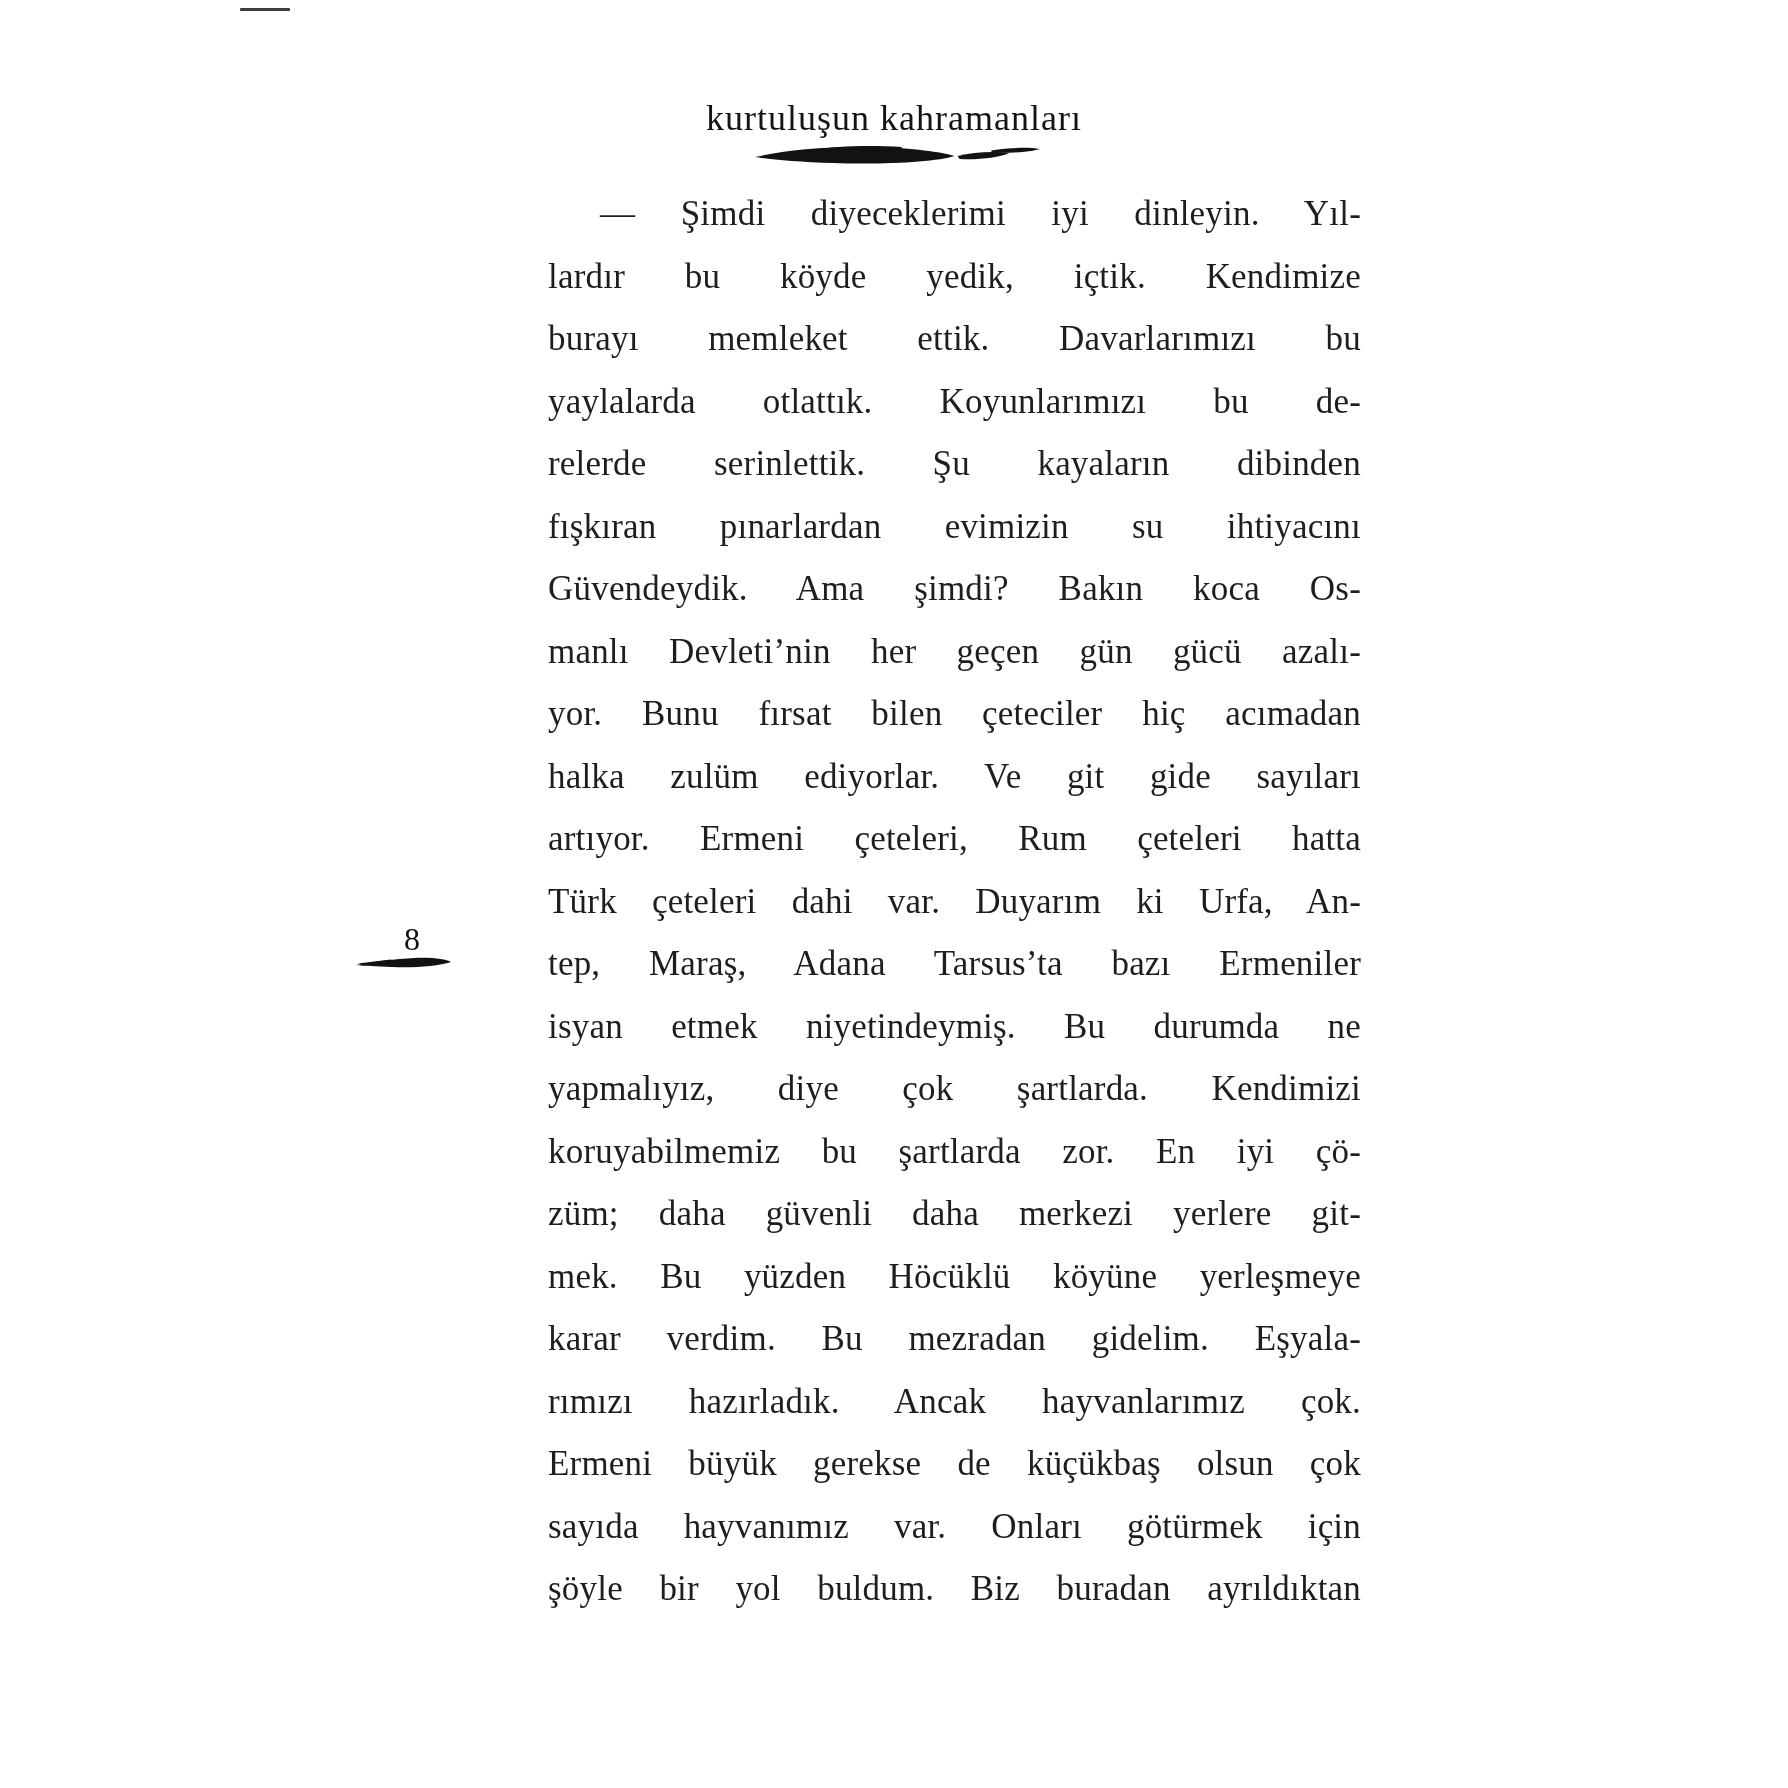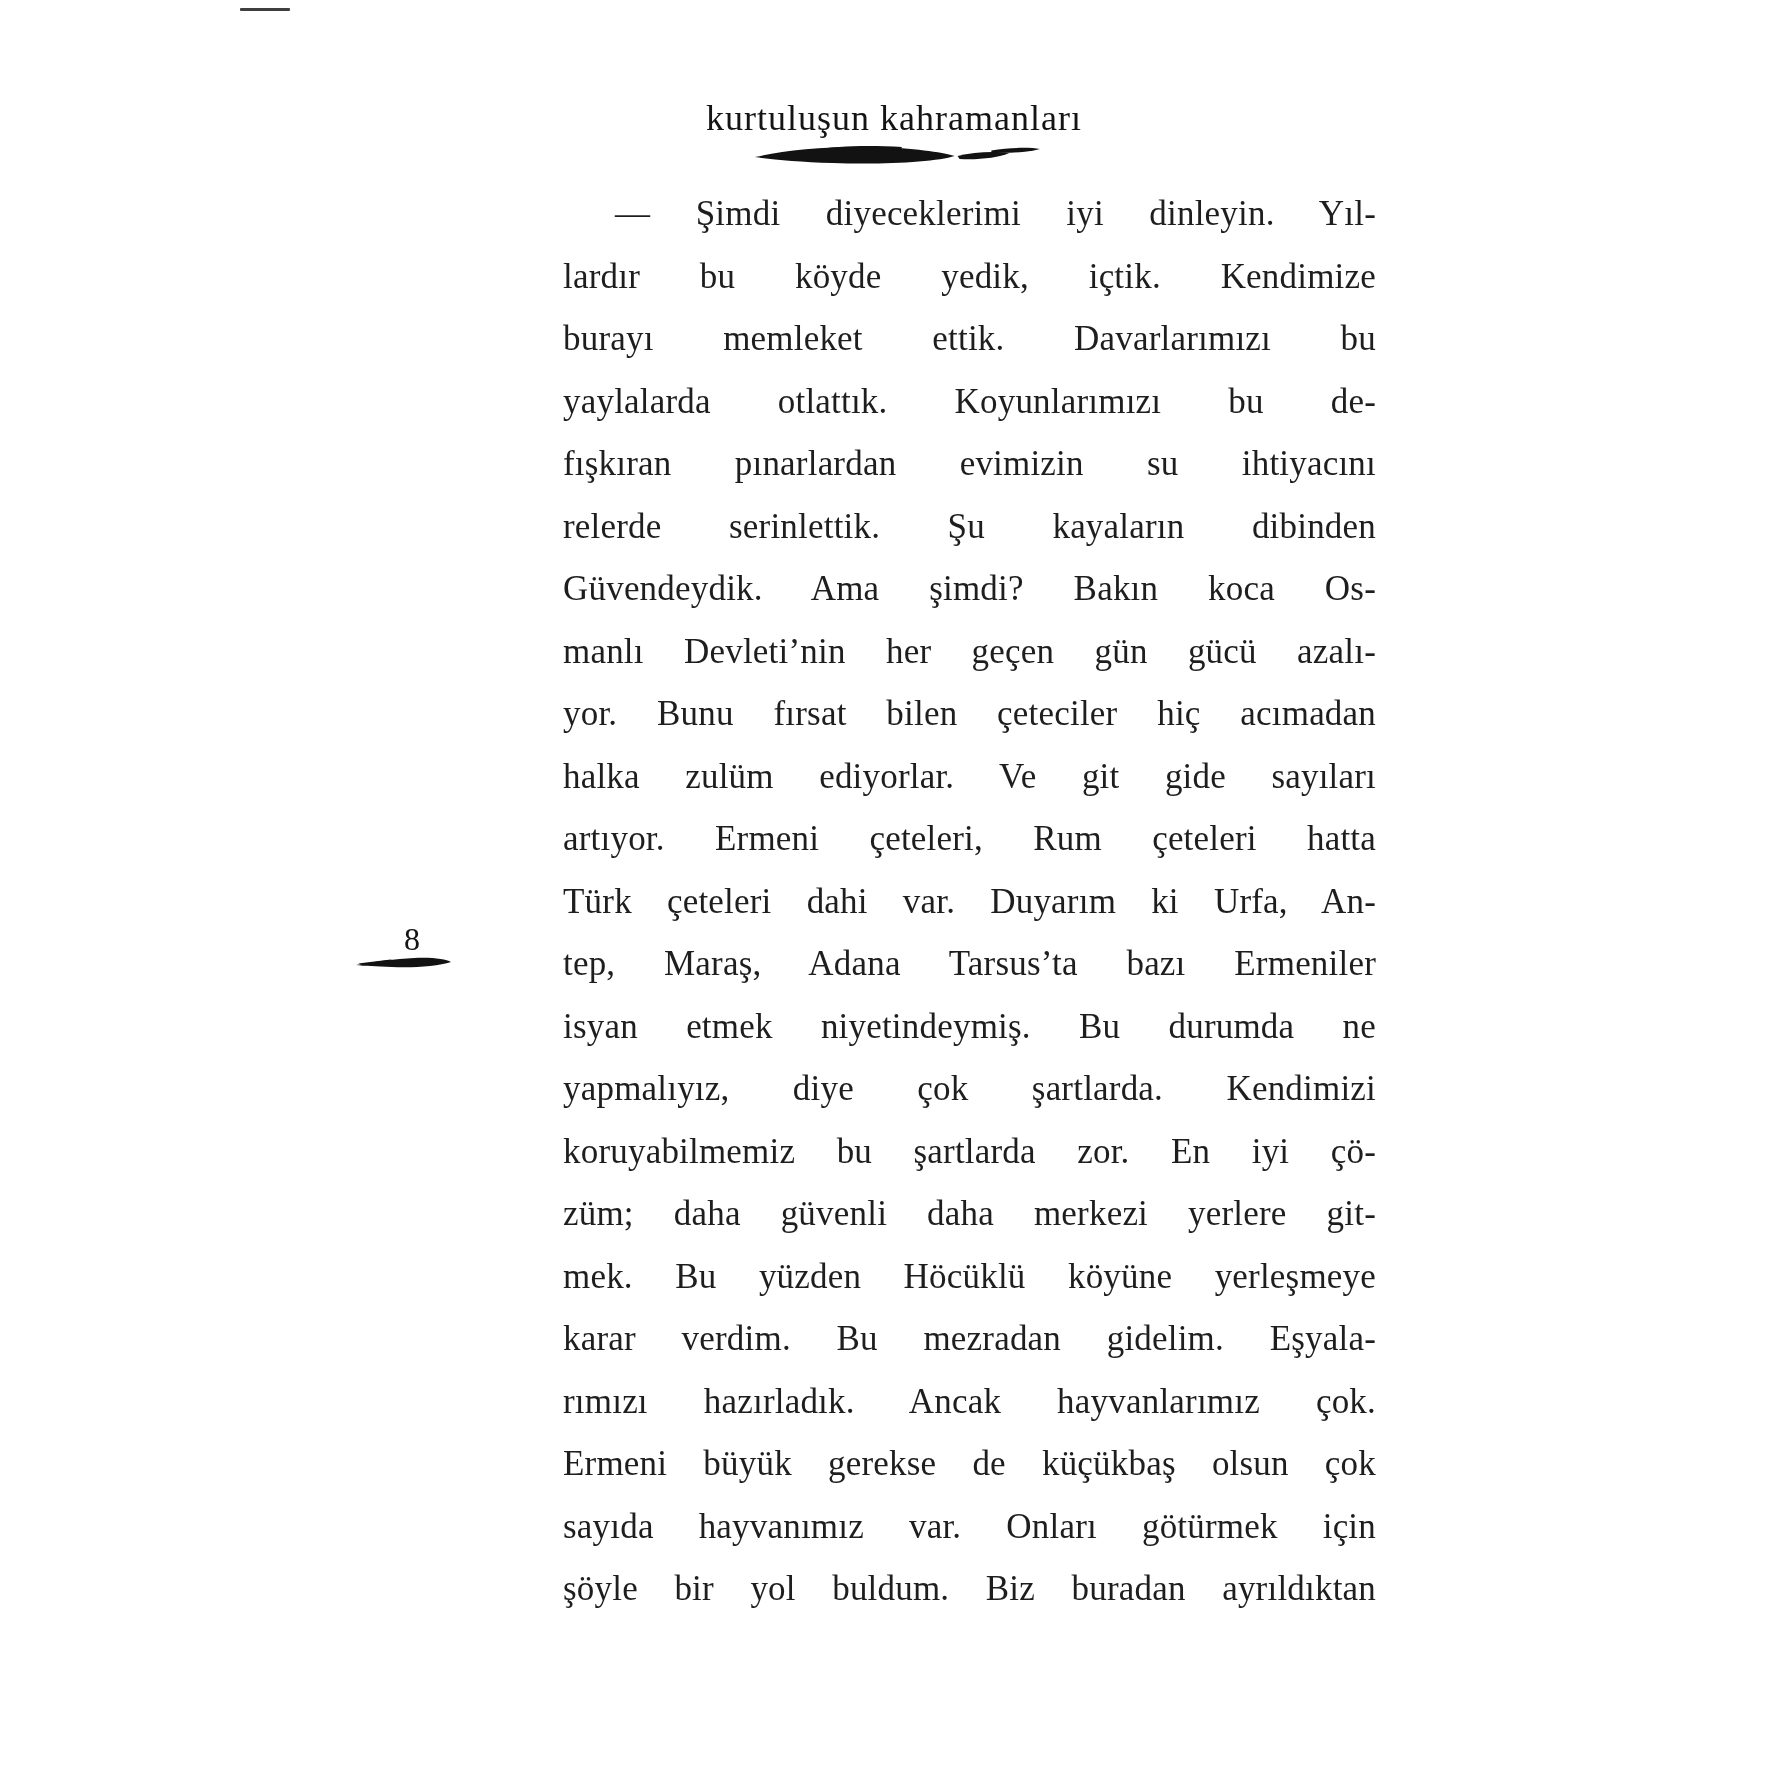--- a/index.html
+++ b/index.html
@@ -27,21 +27,21 @@
     position:absolute;left:753px;top:142px;width:288px;height:26px;
   }
   #page-number{
     position:absolute;left:382px;top:920px;width:60px;
     text-align:center;font-size:32px;line-height:38px;color:#141414;
   }
   #page-number-flourish{
     position:absolute;left:356px;top:954px;width:96px;height:16px;
   }
   #body-text{
-    position:absolute;left:563px;top:183px;width:813px;
+    position:absolute;left:548px;top:183px;width:813px;
   }
   .body-line{
     text-align:justify;
     height:62.5px;line-height:62.5px;
     overflow:hidden;
     font-size:35px;
     letter-spacing:0.2px;
     white-space:normal;
   }
   .body-line::after{
@@ -72,22 +72,22 @@
   <svg id="page-number-flourish" viewBox="0 0 94 16" preserveAspectRatio="none" aria-hidden="true">
     <path class="ink" d="M0,11 C20,7.5 38,5 57,4 C75,3.2 88,5 93,8 C80,12.5 55,14 35,13 C20,12.3 8,12 0,11 Z"></path>
     <path class="ink" d="M2,9.5 L34,5.5 L38,7.5 L8,11 Z"></path>
   </svg>
 
   <div id="body-text">
     <div class="body-line indent">— Şimdi diyeceklerimi iyi dinleyin. Yıl-</div>
     <div class="body-line">lardır bu köyde yedik, içtik. Kendimize</div>
     <div class="body-line">burayı memleket ettik. Davarlarımızı bu</div>
     <div class="body-line">yaylalarda otlattık. Koyunlarımızı bu de-</div>
+    <div class="body-line">relerde serinlettik. Şu kayaların dibinden</div>
     <div class="body-line">fışkıran pınarlardan evimizin su ihtiyacını</div>
-    <div class="body-line">relerde serinlettik. Şu kayaların dibinden</div>
     <div class="body-line">Güvendeydik. Ama şimdi? Bakın koca Os-</div>
     <div class="body-line">manlı Devleti’nin her geçen gün gücü azalı-</div>
     <div class="body-line">yor. Bunu fırsat bilen çeteciler hiç acımadan</div>
     <div class="body-line">halka zulüm ediyorlar. Ve git gide sayıları</div>
     <div class="body-line">artıyor. Ermeni çeteleri, Rum çeteleri hatta</div>
     <div class="body-line">Türk çeteleri dahi var. Duyarım ki Urfa, An-</div>
     <div class="body-line">tep, Maraş, Adana Tarsus’ta bazı Ermeniler</div>
     <div class="body-line">isyan etmek niyetindeymiş. Bu durumda ne</div>
     <div class="body-line">yapmalıyız, diye çok şartlarda. Kendimizi</div>
     <div class="body-line">koruyabilmemiz bu şartlarda zor. En iyi çö-</div>

